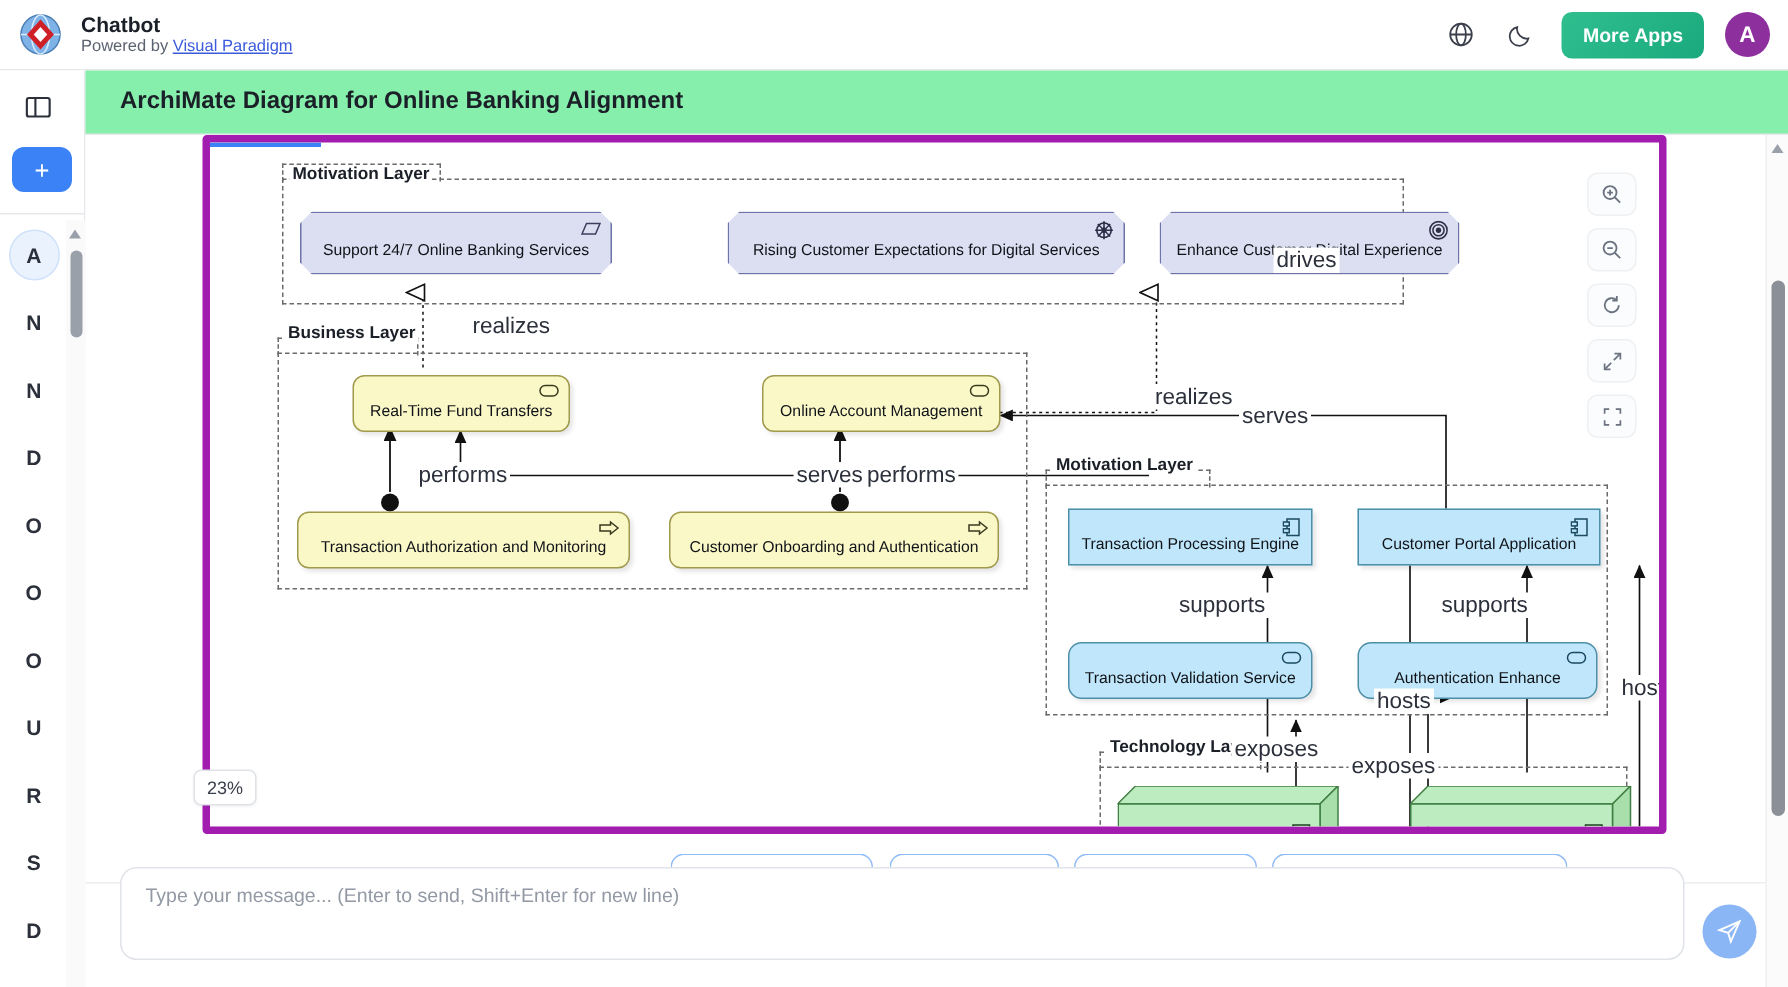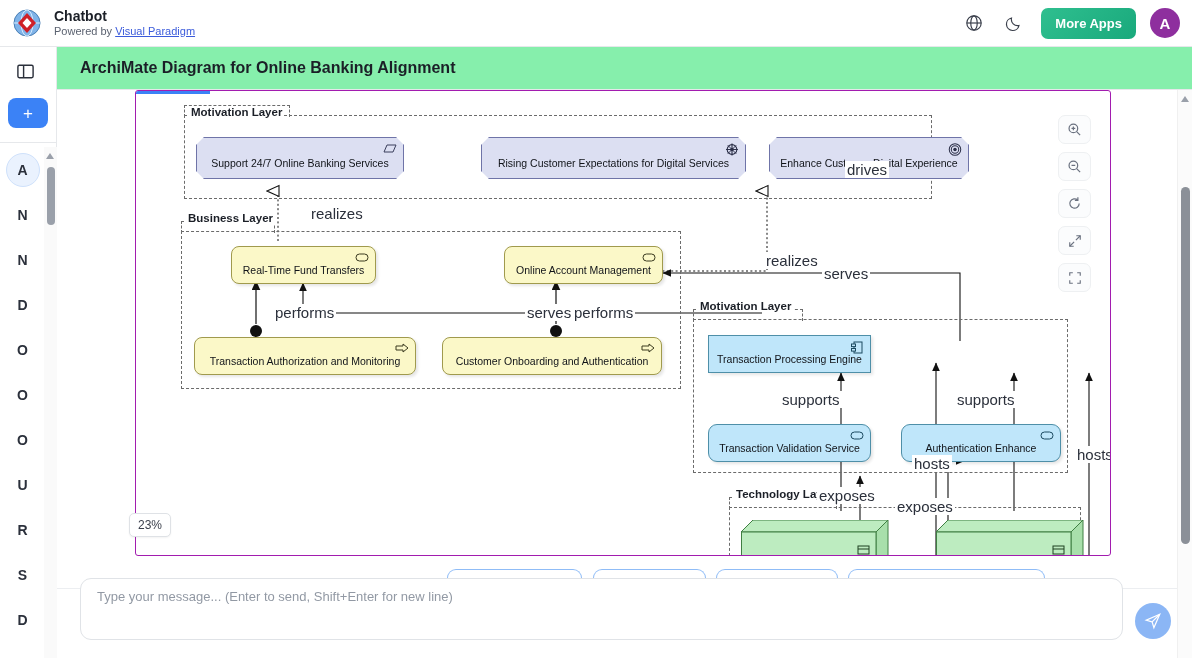--- a/index.html
+++ b/index.html
@@ -118,21 +118,21 @@
   
   #content-region {
     position: absolute; top: 90px; left: 57px;
     width: 1135px; height: 568px; background: #ffffff;
   }
 
   #canvas-card {
     position: absolute; top: 0px; left: 78px;
     width: 976px; height: 466px;
     background: #ffffff;
-    border: 1px solid #a21caf;
+    border: 5px solid #a21caf;
     border-radius: 3px;
     overflow: hidden;
   }
   #canvas-tab-underline {
     position: absolute; top: 0; left: 0;
     width: 74px; height: 3px; background: #3b82f6;
   }
   #canvas-inner { position: absolute; inset: 0; overflow: hidden; }
 
   
@@ -478,20 +478,30 @@
           <span class="glyph">
             <svg width="12" height="13" viewBox="0 0 12 13">
               <rect x="3" y="1" width="8" height="11" fill="#bfe6fa" stroke="#1c4a60" stroke-width="1"></rect>
               <rect x="0.5" y="3" width="4" height="2.6" fill="#bfe6fa" stroke="#1c4a60" stroke-width="1"></rect>
               <rect x="0.5" y="7.5" width="4" height="2.6" fill="#bfe6fa" stroke="#1c4a60" stroke-width="1"></rect>
             </svg>
           </span>
           <span class="lbl">Transaction Processing Engine</span>
         </div>
 
+        <div class="node application" style="left:765px; top:244px; width:162px; height:38px;">
+          <span class="glyph">
+            <svg width="12" height="13" viewBox="0 0 12 13">
+              <rect x="3" y="1" width="8" height="11" fill="#bfe6fa" stroke="#1c4a60" stroke-width="1"></rect>
+              <rect x="0.5" y="3" width="4" height="2.6" fill="#bfe6fa" stroke="#1c4a60" stroke-width="1"></rect>
+              <rect x="0.5" y="7.5" width="4" height="2.6" fill="#bfe6fa" stroke="#1c4a60" stroke-width="1"></rect>
+            </svg>
+          </span>
+          <span class="lbl">Customer Portal Application</span>
+        </div>
 
         <div class="node application app-rounded" style="left:572px; top:333px; width:163px; height:38px;">
           <span class="glyph">
             <svg width="14" height="9" viewBox="0 0 14 9">
                 <rect x="1" y="1" width="12" height="7" rx="3.5" fill="#bfe6fa" stroke="#1c4a60" stroke-width="1"></rect>
               </svg>
           </span>
           <span class="lbl">Transaction Validation Service</span>
         </div>
 

